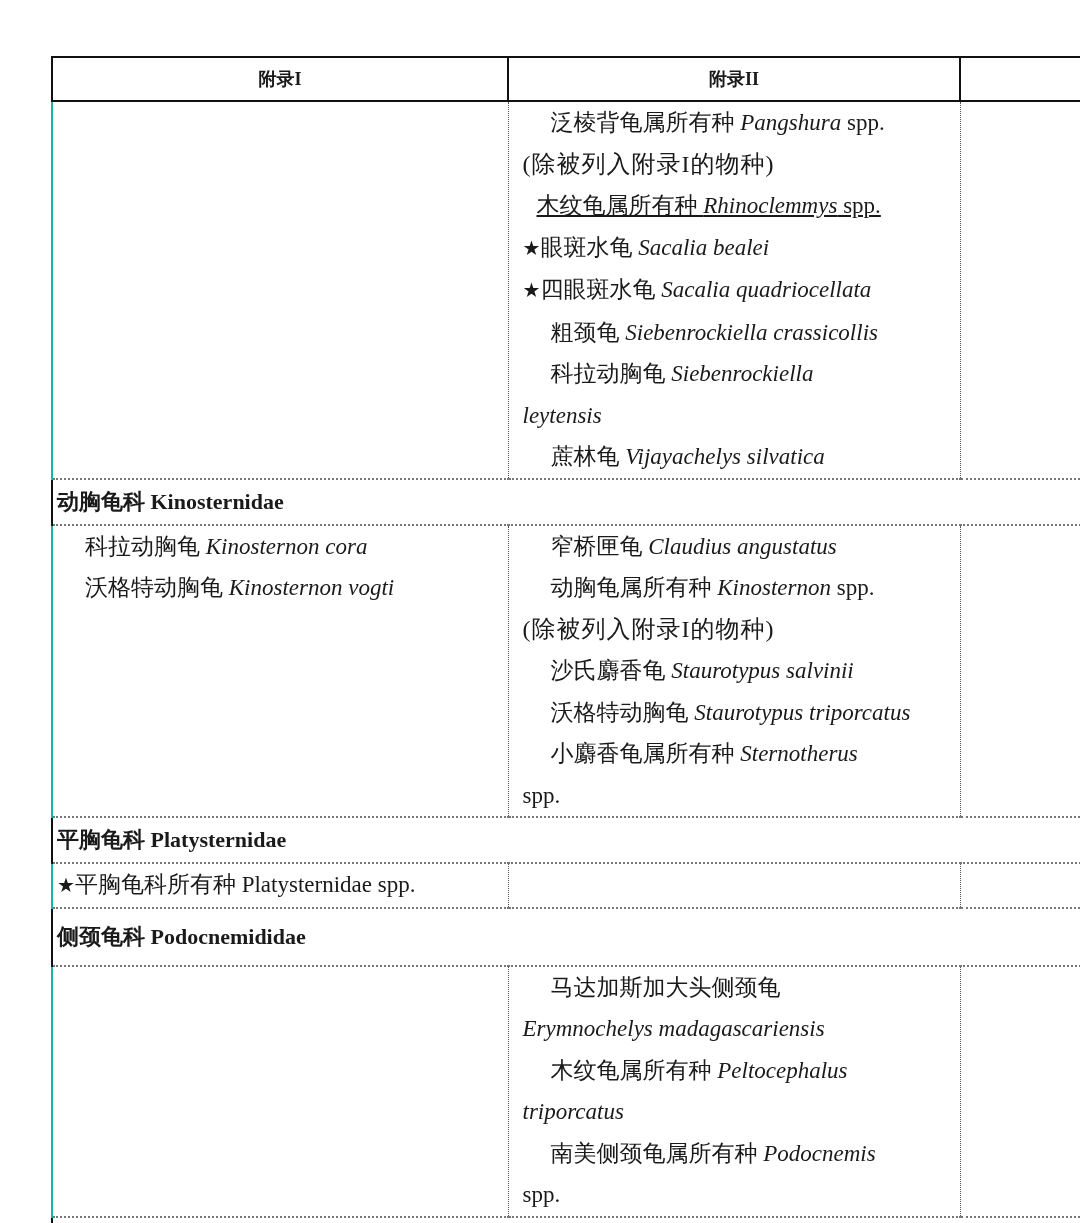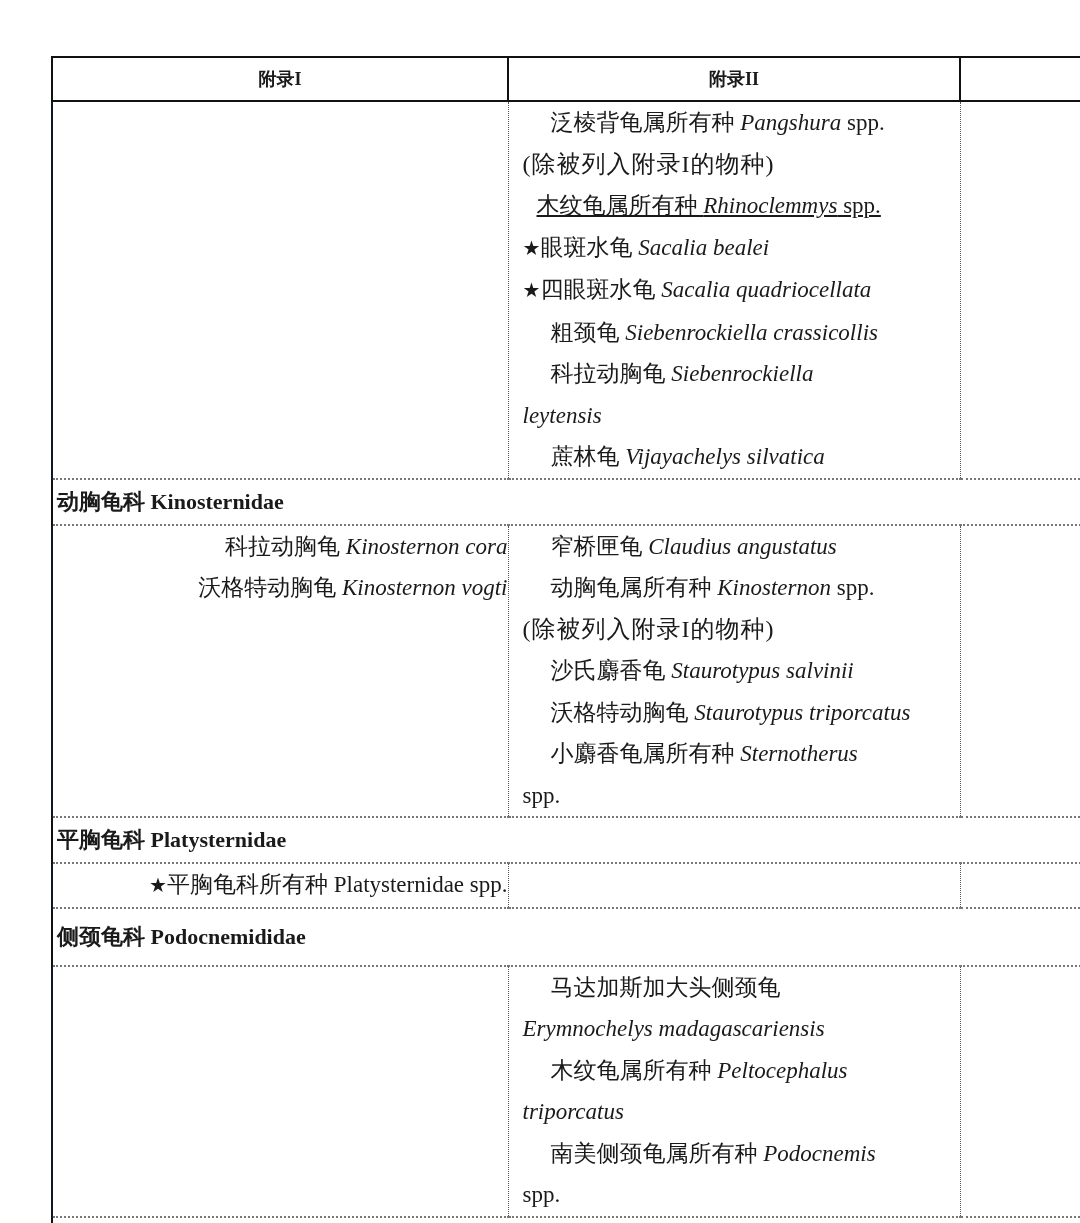--- a/index.html
+++ b/index.html
@@ -40,21 +40,21 @@
       text-align: center;
       padding: 0;
     }
     table.cites th.last { border-right: none; }
     table.cites td {
       vertical-align: top;
       padding: 0;
       border-left: 1px dotted #555;
       border-bottom: 2px dotted #777;
     }
-    table.cites td.first { border-left: 2px solid #0f172a; text-align: right; }
+    table.cites td.first { border-left: 2px solid #14b8a6; }
     table.cites tr.family td {
       font-weight: bold;
       font-size: 22px;
       height: 44px;
       vertical-align: middle;
       padding-left: 4px;
       border-left: 2px solid #111;
     }
     .cell-lines {
       padding: 0 0 0 14px;

